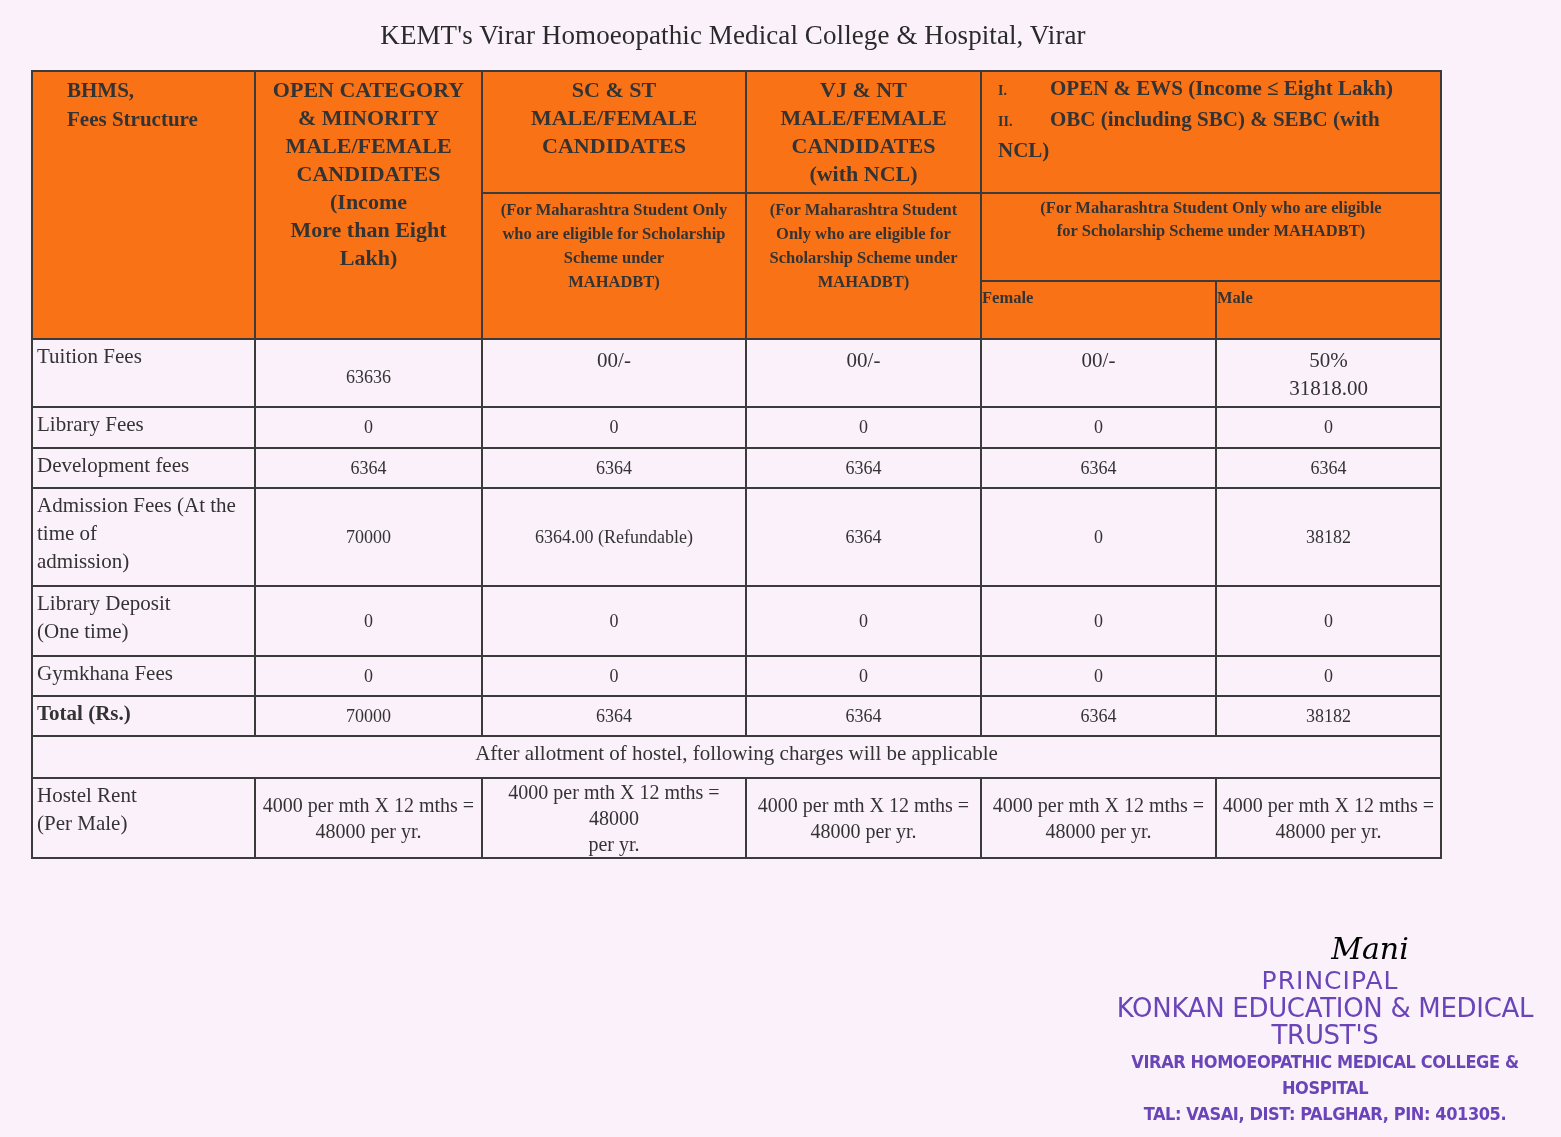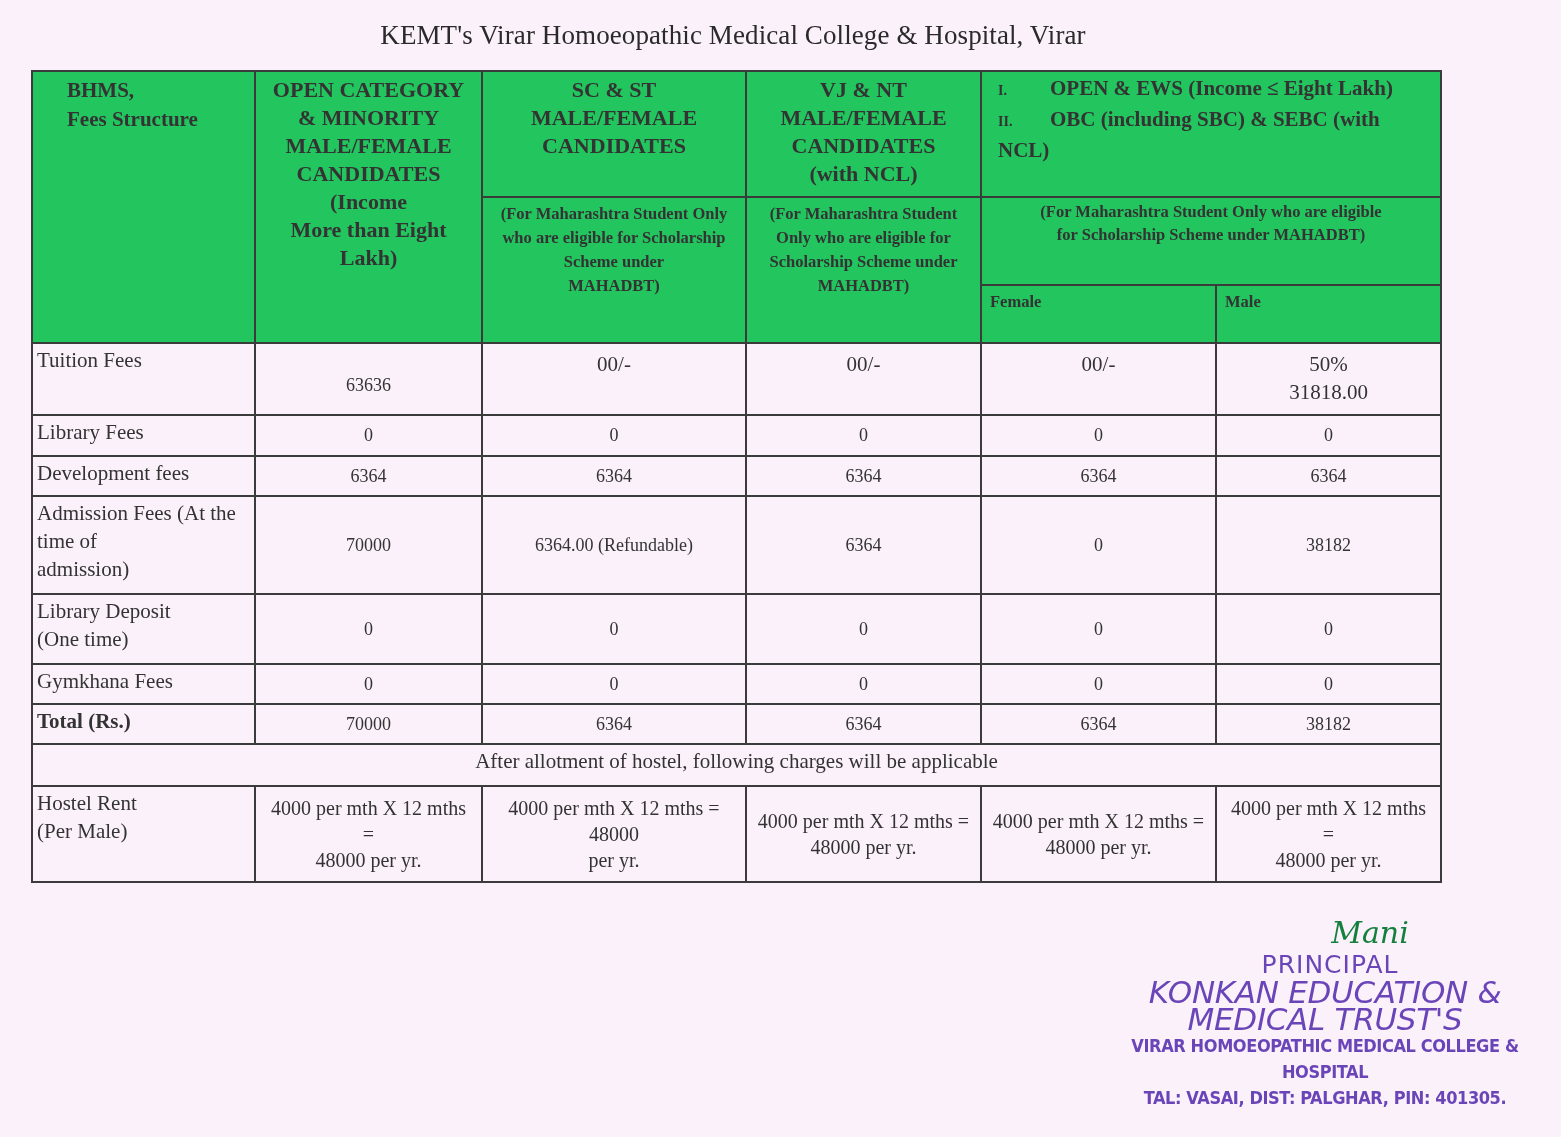--- a/index.html
+++ b/index.html
@@ -29,24 +29,24 @@
       position: absolute;
       left: 31px;
       top: 70px;
       width: 1409px;
       border-collapse: collapse;
       table-layout: fixed;
     }
     table.fees td {
       border: 2px solid #3b3b3b;
       vertical-align: top;
-      padding: 8px;
+      padding: 0;
     }
     .hdr {
-      background: #22c55e;
+      background: #f97316;
     }
     .hdr-main {
       font-weight: bold;
       font-size: 22px;
       line-height: 28px;
       text-align: center;
       padding-top: 4px !important;
       color: #333;
     }
     .hdr-first {
@@ -133,36 +133,36 @@
       top: 915px;
       width: 450px;
       text-align: center;
       color: #6a45b8;
       font-family: "DejaVu Sans", sans-serif;
     }
     .stamp .sig {
       font-family: "DejaVu Serif", serif;
       font-style: italic;
       font-size: 30px;
-      color: #15803d;
+      color: #000000;
       height: 36px;
       line-height: 36px;
       margin-left: 90px;
+      margin-top: 16px;
     }
     .stamp .principal {
       font-size: 25px;
       letter-spacing: 1px;
       line-height: 28px;
       margin-left: 10px;
     }
     .stamp .trust {
-      font-size: 31px;
+      font-size: 26px;
       line-height: 27px;
       letter-spacing: -0.3px;
-      font-style: italic;
     }
     .stamp .line {
       font-family: "DejaVu Sans Condensed", "DejaVu Sans", sans-serif;
       font-weight: bold;
       font-size: 18px;
       line-height: 26px;
       letter-spacing: -0.4px;
     }
   </style>
 </head>

